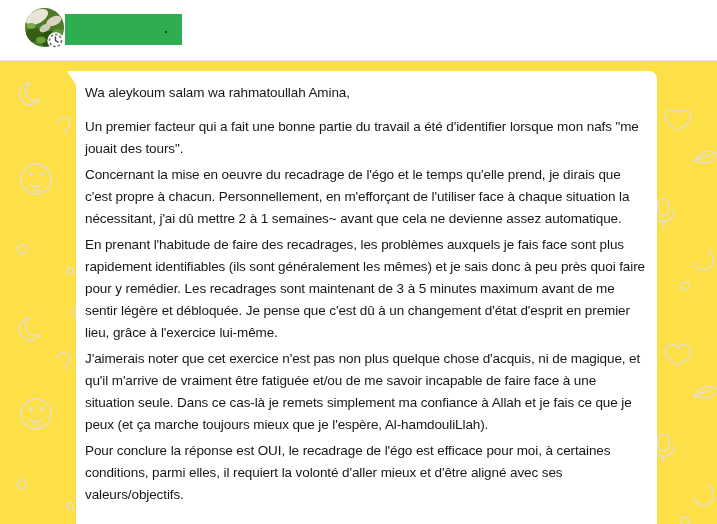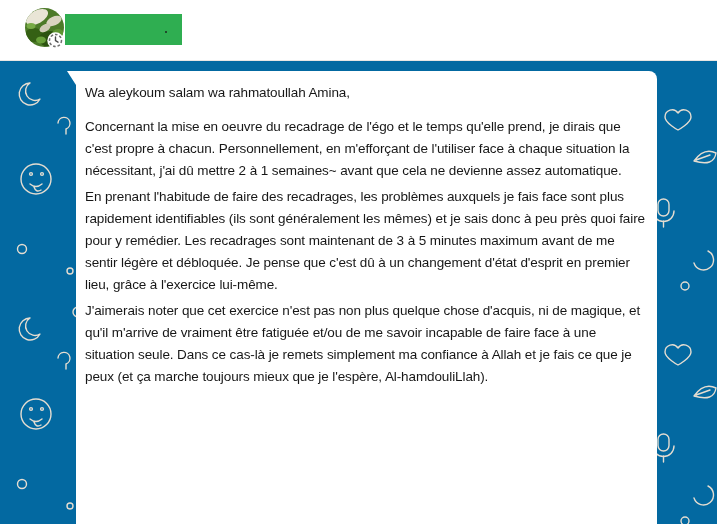--- a/index.html
+++ b/index.html
@@ -27,21 +27,21 @@
     background:#2fae51;
   }
   .redaction-speck{
     position:absolute;left:100px;top:17px;width:2px;height:2px;
     background:#1d2a1f;border-radius:50%;
   }
 
   
   .chat-area{
     position:absolute;top:61px;left:0;right:0;bottom:0;
-    background:#0369a1;overflow:hidden;
+    background:#fde047;overflow:hidden;
   }
   .doodles{position:absolute;top:0;left:0;}
 
   
   .bubble{
     position:absolute;left:76px;top:10px;width:581px;height:478px;
     background:#ffffff;border-radius:8px;border-top-left-radius:0;
     box-shadow:0 1px 1px rgba(0,0,0,0.10);
   }
   .bubble-tail{position:absolute;left:-9px;top:0;width:9px;height:14px;}
@@ -129,19 +129,21 @@
       <use href="#tile" x="240" y="235"></use>
       <use href="#tile" x="480" y="235"></use>
     </svg>
 
     <div class="bubble">
       <svg class="bubble-tail" viewBox="0 0 9 14">
         <polygon points="0,0 9,0 9,14" fill="#ffffff"></polygon>
       </svg>
       <div class="msg">
         <p>Wa aleykoum salam wa rahmatoullah Amina,</p>
+        <p>Un premier facteur qui a fait une bonne partie du travail a été d'identifier lorsque mon nafs "me jouait des tours".</p>
         <p>Concernant la mise en oeuvre du recadrage de l'égo et le temps qu'elle prend, je dirais que c'est propre à chacun. Personnellement, en m'efforçant de l'utiliser face à chaque situation la nécessitant, j'ai dû mettre 2 à 1 semaines~ avant que cela ne devienne assez automatique.</p>
         <p>En prenant l'habitude de faire des recadrages, les problèmes auxquels je fais face sont plus rapidement identifiables (ils sont généralement les mêmes) et je sais donc à peu près quoi faire pour y remédier. Les recadrages sont maintenant de 3 à 5 minutes maximum avant de me sentir légère et débloquée. Je pense que c'est dû à un changement d'état d'esprit en premier lieu, grâce à l'exercice lui-même.</p>
         <p>J'aimerais noter que cet exercice n'est pas non plus quelque chose d'acquis, ni de magique, et qu'il m'arrive de vraiment être fatiguée et/ou de me savoir incapable de faire face à une situation seule. Dans ce cas-là je remets simplement ma confiance à Allah et je fais ce que je peux (et ça marche toujours mieux que je l'espère, Al-hamdouliLlah).</p>
+        <p>Pour conclure la réponse est OUI, le recadrage de l'égo est efficace pour moi, à certaines conditions, parmi elles, il requiert la volonté d'aller mieux et d'être aligné avec ses valeurs/objectifs.</p>
       </div>
     </div>
   </main>
 </div>
 
 </body></html>

